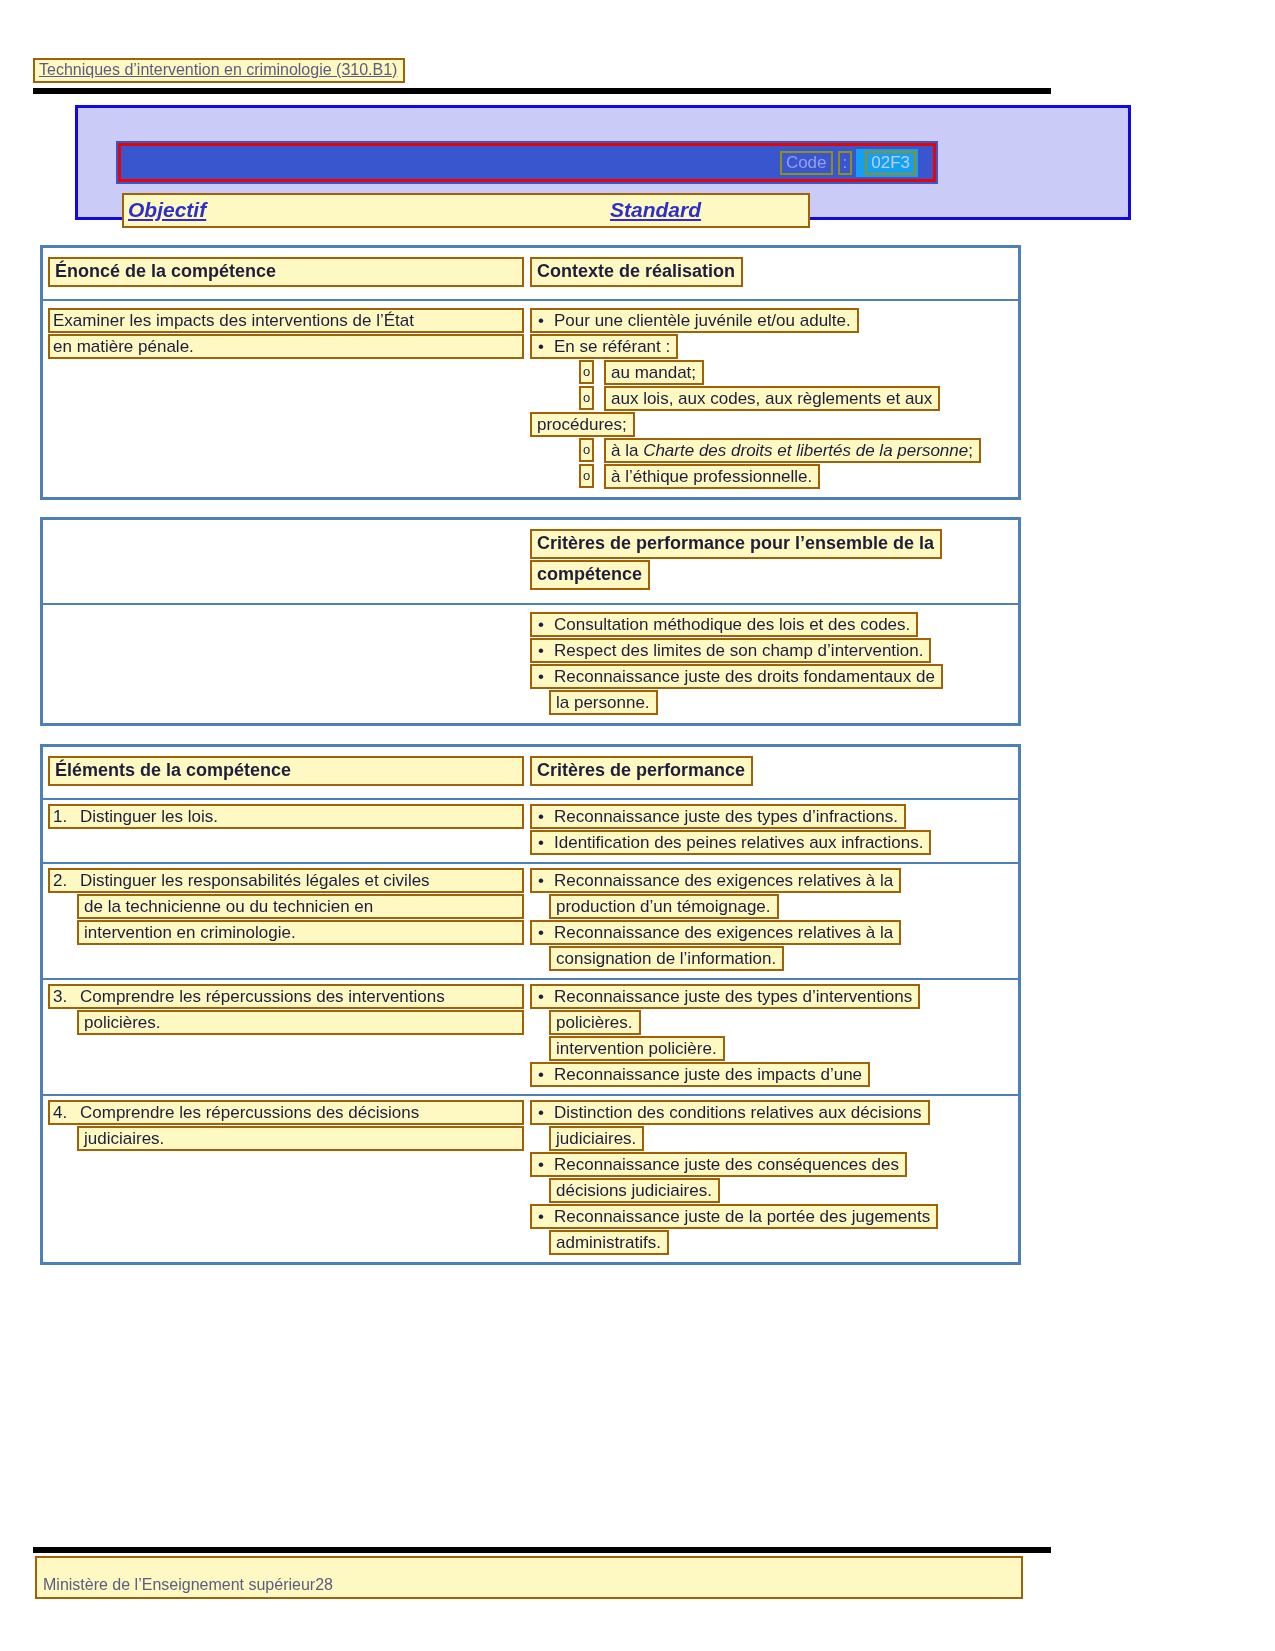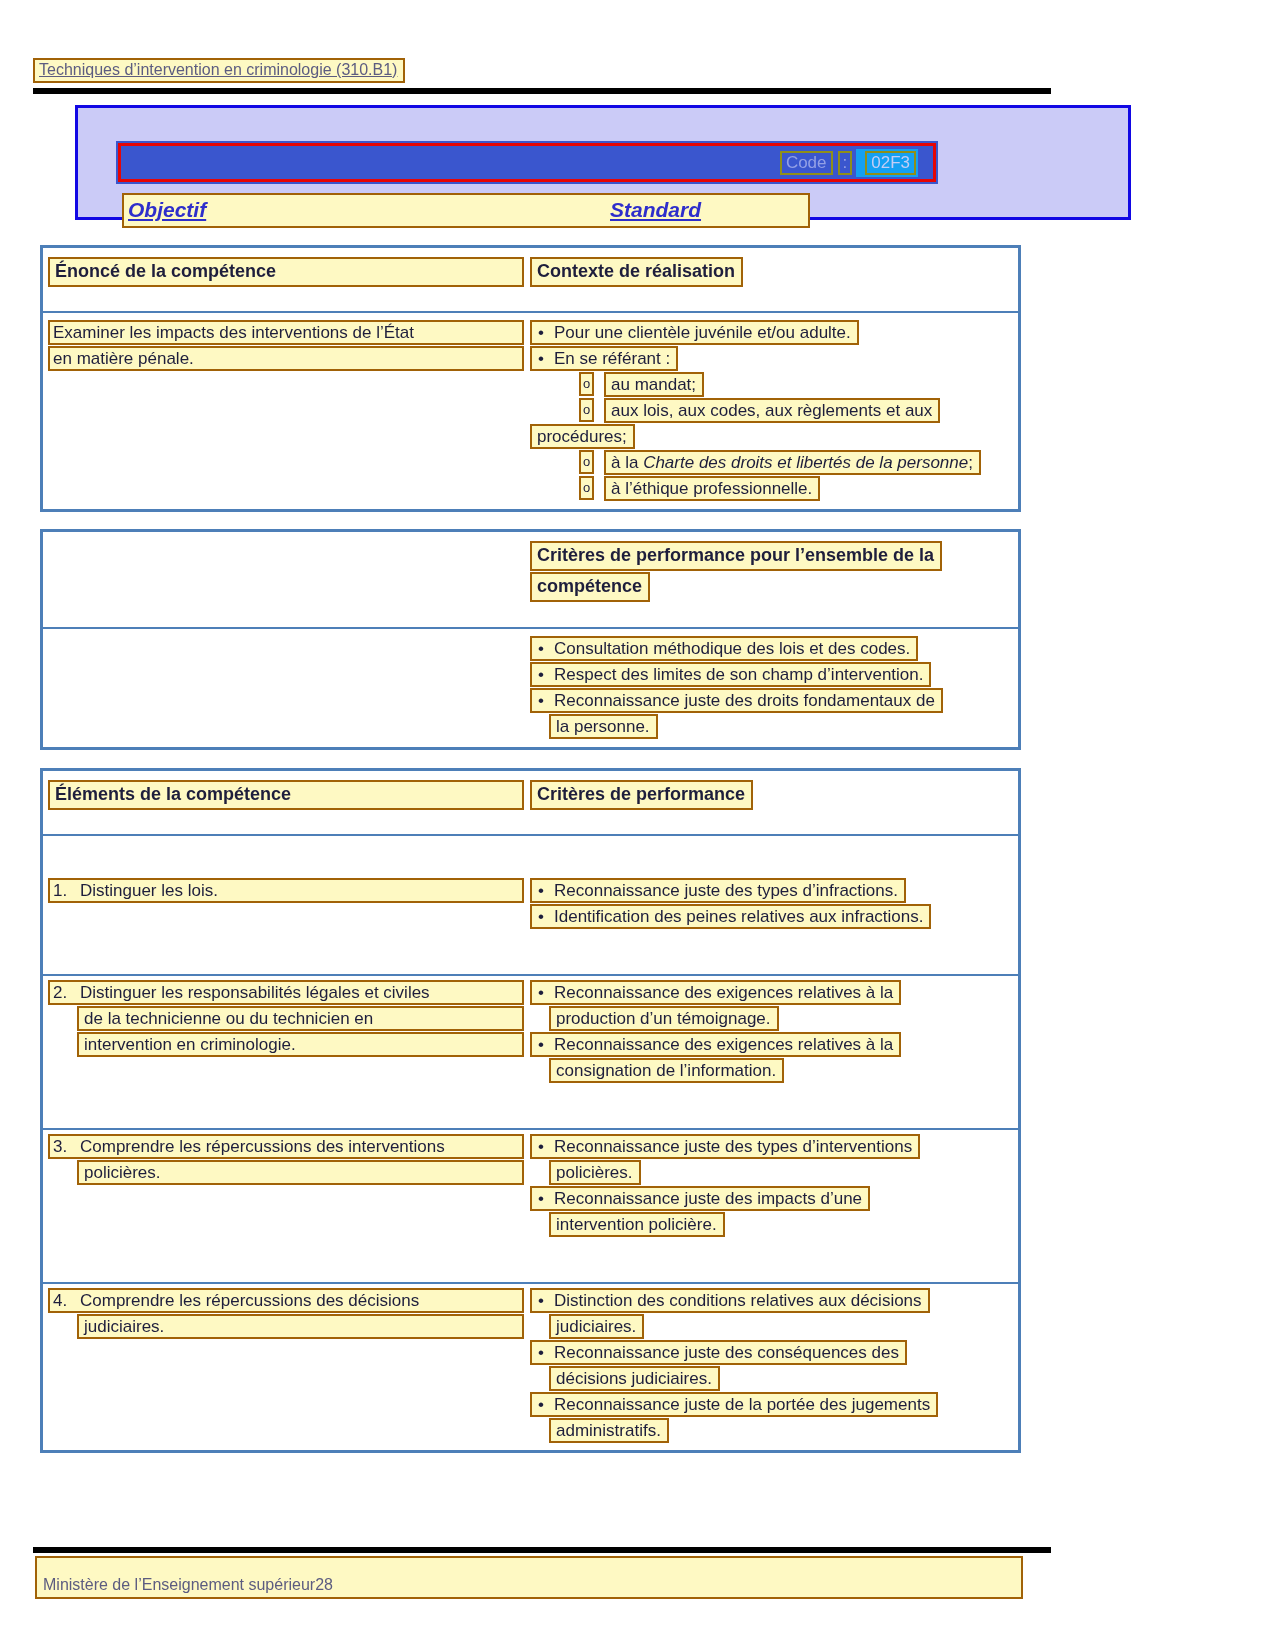--- a/index.html
+++ b/index.html
@@ -40,23 +40,23 @@
   .heading-row { margin:9px 0 0 44px; position:relative; z-index:3; }
   .headings-box { display:inline-block; width:688px; padding:3px 4px 4px 4px; white-space:nowrap; }
   .headings-box .h-word {
     font-size:21px; font-weight:bold; font-style:italic; color:#2e2ecb; text-decoration:underline;
   }
   .headings-box .obj { display:inline-block; width:482px; }
 
   
   .tbl { margin-left:40px; width:981px; border:3px solid #4d7fb8; background:#fff; }
   .t1 { margin-top:25px; } .t2 { margin-top:17px; } .t3 { margin-top:18px; }
-  .thead { display:flex; padding:9px 0 24px 5px; border-bottom:2px solid #4d7fb8; }
+  .thead { display:flex; padding:9px 0 12px 5px; border-bottom:2px solid #4d7fb8; }
   .tbody { display:flex; padding:7px 0 7px 5px; }
-  .trow  { display:flex; padding:4px 0 6px 5px;margin-top:38px; }
+  .trow  { display:flex; padding:4px 0 6px 5px; }
   .trow + .trow { border-top:2px solid #4d7fb8; }
   .col-l { width:482px; flex:none; }
   .col-r { flex:1; min-width:0; }
 
   .head-box-l { display:block; width:476px; font-size:18px; font-weight:bold; padding:2px 5px 3px 5px; }
   .head-box-r { display:inline-block; font-size:18px; font-weight:bold; padding:2px 6px 3px 5px; white-space:nowrap; }
   .hline { margin-bottom:1px; }
 
   .line { margin-bottom:1px; white-space:nowrap; font-size:17px; line-height:19px; }
   .lb { display:inline-block; padding:1px 6px 1px 2px; vertical-align:top; }
@@ -186,22 +186,22 @@
     </div>
 
     <div class="trow">
       <div class="col-l">
         <span class="hl el-line"><span class="num">3.</span><span>Comprendre les répercussions des interventions</span></span>
         <span class="hl el-line el-cont">policières.</span>
       </div>
       <div class="col-r">
         <div class="line"><span class="hl lb"><span class="marker">•</span><span>Reconnaissance juste des types d’interventions</span></span></div>
         <div class="line"><span class="hl lb cont">policières.</span></div>
+        <div class="line"><span class="hl lb cont">intervention policière.</span></div>
         <div class="line"><span class="hl lb"><span class="marker">•</span><span>Reconnaissance juste des impacts d’une</span></span></div>
-        <div class="line"><span class="hl lb cont">intervention policière.</span></div>
       </div>
     </div>
 
     <div class="trow">
       <div class="col-l">
         <span class="hl el-line"><span class="num">4.</span><span>Comprendre les répercussions des décisions</span></span>
         <span class="hl el-line el-cont">judiciaires.</span>
       </div>
       <div class="col-r">
         <div class="line"><span class="hl lb"><span class="marker">•</span><span>Distinction des conditions relatives aux décisions</span></span></div>

